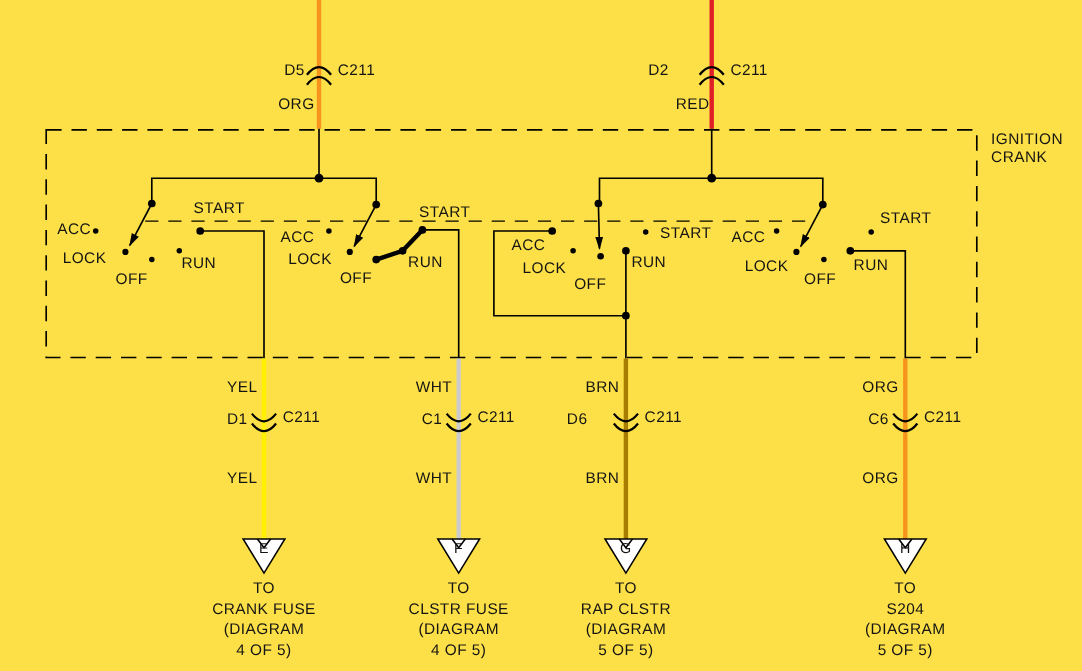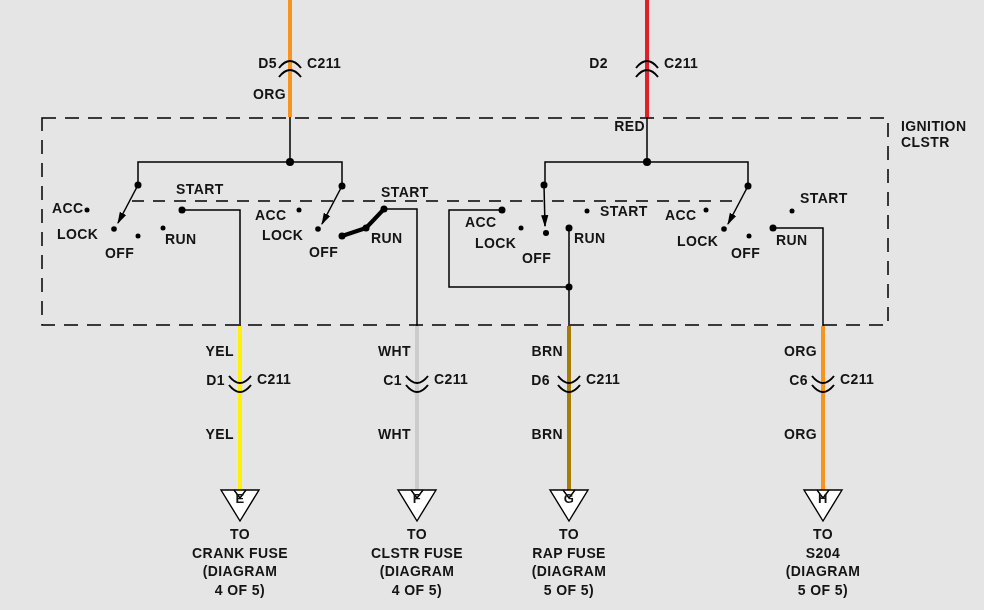--- a/index.html
+++ b/index.html
@@ -1,17 +1,17 @@
 <!DOCTYPE html>
 <html><head>
 <meta charset="utf-8">
 <style>
   html,body{margin:0;padding:0;background:#fff;}
-  .stage{position:relative;width:984px;height:610px;background:#e5e5e5;overflow:hidden;
-         font-family:"Liberation Sans",sans-serif;color:#141414;font-weight:bold;}
+  .stage{position:relative;width:984px;height:610px;background:#fde047;overflow:hidden;
+         font-family:"Liberation Sans",sans-serif;color:#141414;}
   svg{position:absolute;left:0;top:0;}
   .lbl{position:absolute;font-size:14px;line-height:14px;white-space:nowrap;letter-spacing:.4px;color:#141414;}
   .ral{text-align:right;}
   .ctr{text-align:center;}
   .w70{width:70px;}
   .w150{width:150px;}
   .tri-letter{font-size:13px;line-height:13px;}
 </style>
 </head>
 <body>
@@ -136,24 +136,24 @@
         <path d="M817,490 L823,498 L829,490" fill="none"></path>
     </g>
   </svg>
 
   <span class="lbl ral w70" style="left:207px;top:56px;">D5</span>
   <span class="lbl" style="left:307px;top:56px;">C211</span>
   <span class="lbl ral w70" style="left:216px;top:87px;">ORG</span>
 
   <span class="lbl ral w70" style="left:538px;top:56px;">D2</span>
   <span class="lbl" style="left:664px;top:56px;">C211</span>
-  <span class="lbl ral w70" style="left:575px;top:87px;margin-top:32px;">RED</span>
+  <span class="lbl ral w70" style="left:575px;top:87px;">RED</span>
 
   <span class="lbl" style="left:901px;top:119px;">IGNITION</span>
-  <span class="lbl" style="left:901px;top:135px;">CLSTR</span>
+  <span class="lbl" style="left:901px;top:135px;">CRANK</span>
 
   <span class="lbl" style="left:52px;top:201px;">ACC</span>
   <span class="lbl" style="left:57px;top:227px;">LOCK</span>
   <span class="lbl" style="left:105px;top:246px;">OFF</span>
   <span class="lbl" style="left:165px;top:232px;">RUN</span>
   <span class="lbl" style="left:176px;top:182px;">START</span>
 
   <span class="lbl" style="left:255px;top:208px;">ACC</span>
   <span class="lbl" style="left:262px;top:228px;">LOCK</span>
   <span class="lbl" style="left:309px;top:245px;">OFF</span>
@@ -186,26 +186,26 @@
   <span class="lbl ral w70" style="left:332px;top:373px;">C1</span>
   <span class="lbl" style="left:434px;top:372px;">C211</span>
   <span class="lbl ral w70" style="left:341px;top:427px;">WHT</span>
   <span class="lbl ctr tri-letter" style="left:397px;top:492px;width:40px;">F</span>
   <span class="lbl ctr w150" style="left:342px;top:527px;">TO</span>
   <span class="lbl ctr w150" style="left:342px;top:546px;">CLSTR FUSE</span>
   <span class="lbl ctr w150" style="left:342px;top:564px;">(DIAGRAM</span>
   <span class="lbl ctr w150" style="left:342px;top:583px;">4 OF 5)</span>
 
   <span class="lbl ral w70" style="left:493px;top:344px;">BRN</span>
-  <span class="lbl ral w70" style="left:480px;top:373px;">D6</span>
+  <span class="lbl ral w70" style="left:464px;top:373px;">D6</span>
   <span class="lbl" style="left:586px;top:372px;">C211</span>
   <span class="lbl ral w70" style="left:493px;top:427px;">BRN</span>
   <span class="lbl ctr tri-letter" style="left:549px;top:492px;width:40px;">G</span>
   <span class="lbl ctr w150" style="left:494px;top:527px;">TO</span>
-  <span class="lbl ctr w150" style="left:494px;top:546px;">RAP FUSE</span>
+  <span class="lbl ctr w150" style="left:494px;top:546px;">RAP CLSTR</span>
   <span class="lbl ctr w150" style="left:494px;top:564px;">(DIAGRAM</span>
   <span class="lbl ctr w150" style="left:494px;top:583px;">5 OF 5)</span>
 
   <span class="lbl ral w70" style="left:747px;top:344px;">ORG</span>
   <span class="lbl ral w70" style="left:738px;top:373px;">C6</span>
   <span class="lbl" style="left:840px;top:372px;">C211</span>
   <span class="lbl ral w70" style="left:747px;top:427px;">ORG</span>
   <span class="lbl ctr tri-letter" style="left:803px;top:492px;width:40px;">H</span>
   <span class="lbl ctr w150" style="left:748px;top:527px;">TO</span>
   <span class="lbl ctr w150" style="left:748px;top:546px;">S204</span>

